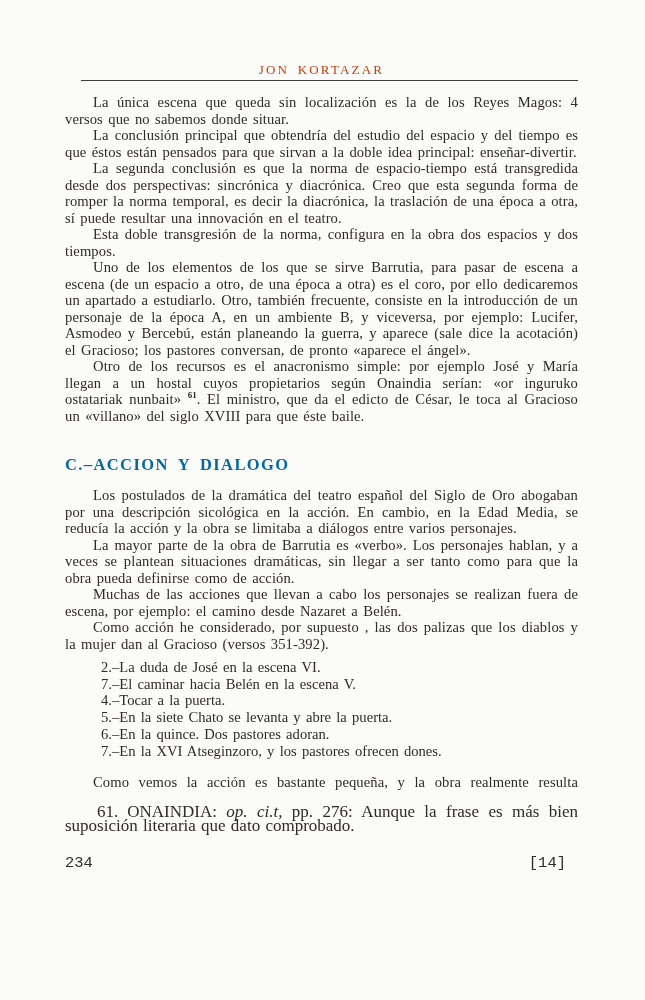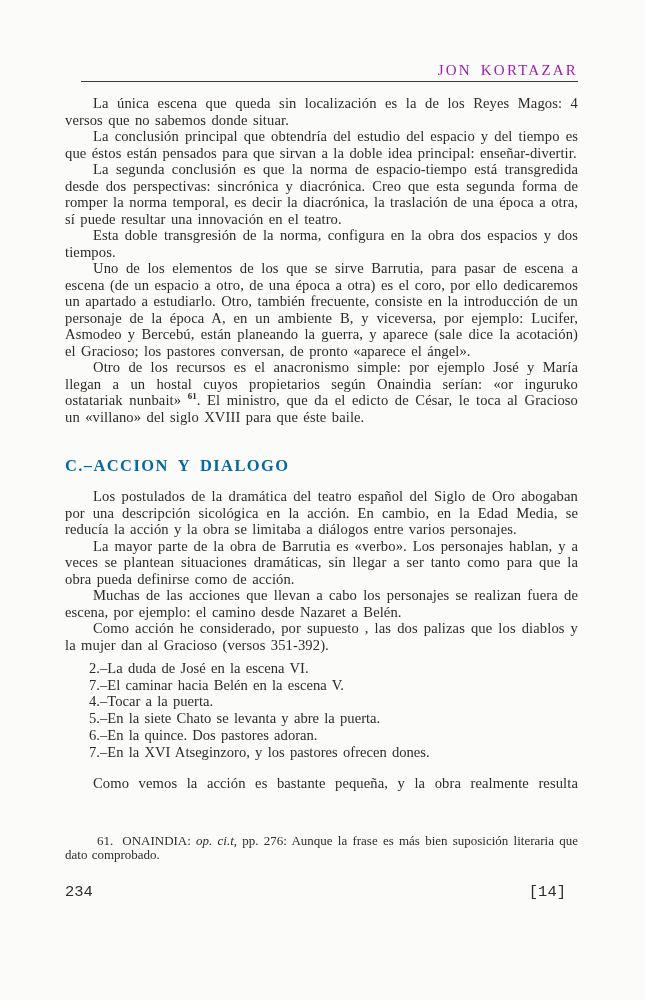--- a/index.html
+++ b/index.html
@@ -9,25 +9,25 @@
     width: 645px;
     height: 1000px;
     background: #fbfbf9;
     color: #2f2b28;
     font-family: "Liberation Serif", "DejaVu Serif", serif;
     padding: 62px 67px 0 65px;
     overflow: hidden;
   }
   
   .running-head {
-    text-align: right;
-    font-size: 15px;
+    text-align: center;
+    font-size: 13px;
     letter-spacing: 2.2px;
     word-spacing: 3px;
-    color: #a21caf;
+    color: #c2410c;
   }
   .head-rule {
     border: 0;
     border-bottom: 1.6px solid #403c39;
     margin-top: 2px;
     margin-left: 16px;
   }
   
   .text-block { margin-top: 13px; }
   .bp {
@@ -47,31 +47,31 @@
   }
   .section-heading {
     font-size: 16.5px;
     font-weight: bold;
     letter-spacing: 1.4px;
     word-spacing: 4px;
     color: #0369a1;
     margin-top: 31px;
     margin-bottom: 12px;
   }
-  .action-list { margin-top: 7px; margin-left: 24px; font-family: Liberation Serif, serif; }
+  .action-list { margin-top: 7px; margin-left: 36px; font-family: Liberation Serif, serif; }
   .action-list .li {
     font-size: 14.6px;
     line-height: 16.7px;
     word-spacing: 1.6px;
   }
   .closing { margin-top: 15px; text-align-last: justify; }
   
   .footnote {
-    margin-top: 42px;
-    font-size: 13px;
+    margin-top: 14px;
+    font-size: 17px;
     line-height: 14.6px;
     text-align: justify;
     text-indent: 32px;
     word-spacing: 1px;
   }
   .footnote .fn-num { margin-right: 9px; }
   .footnote .fn-work { font-style: italic; }
   .page-footer {
     margin-top: 20px;
     display: flex;

